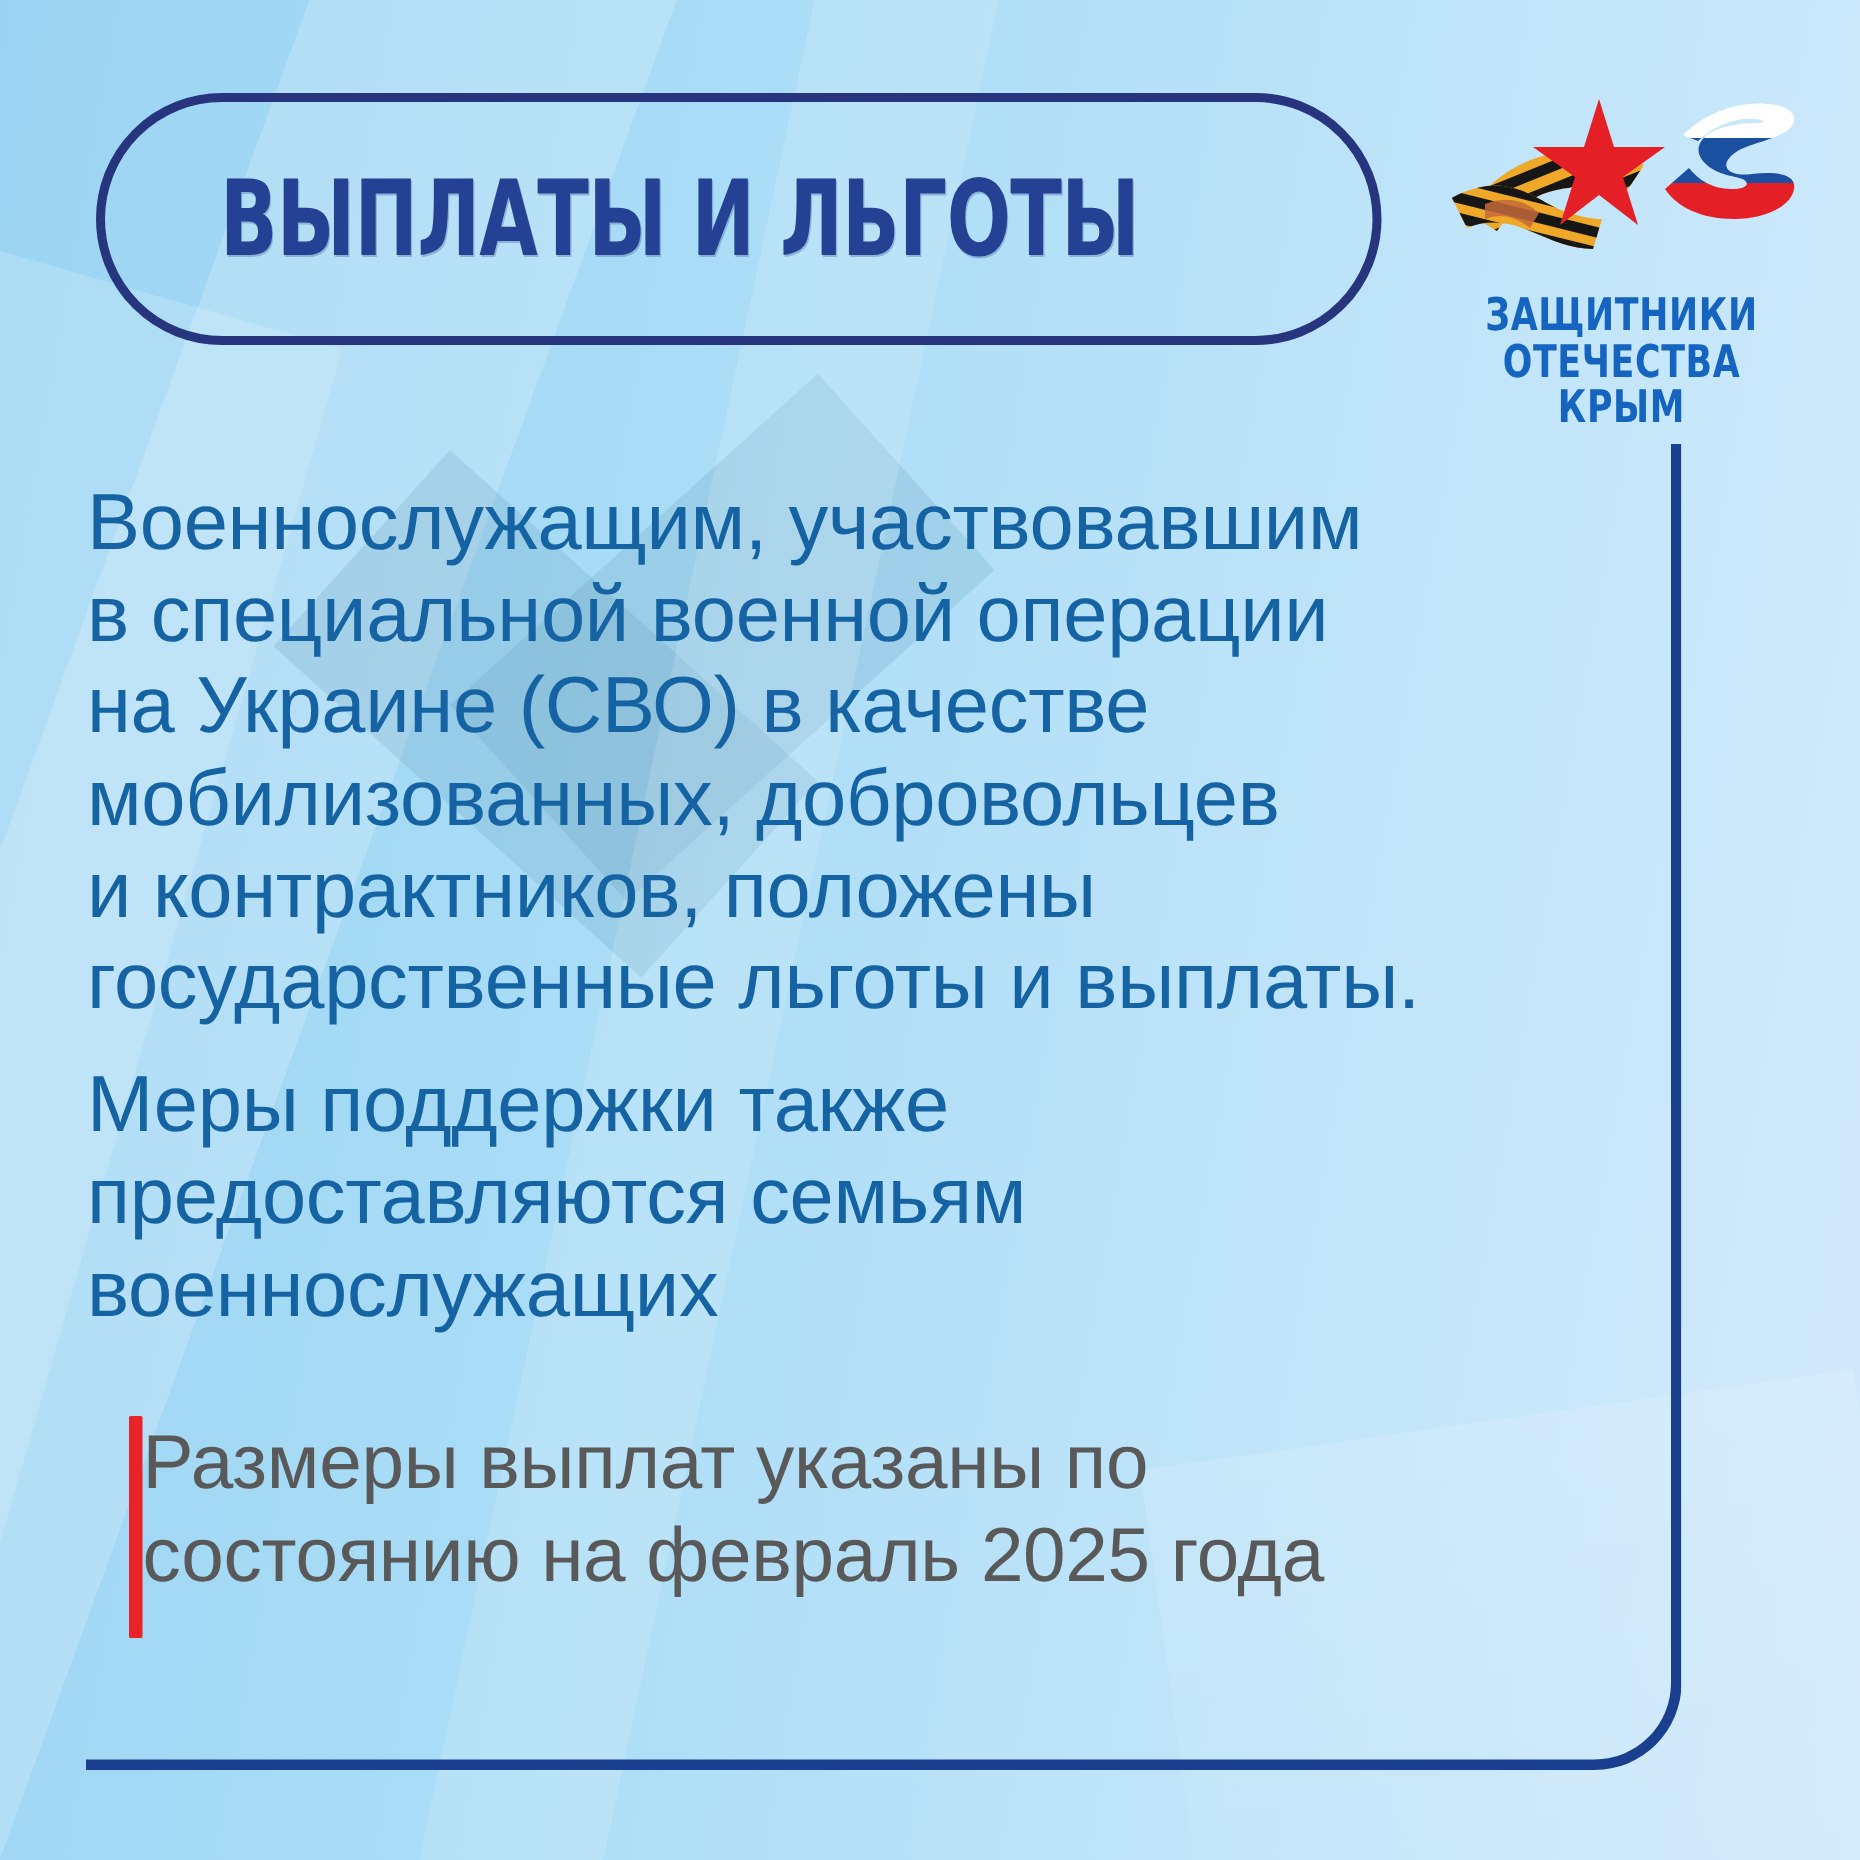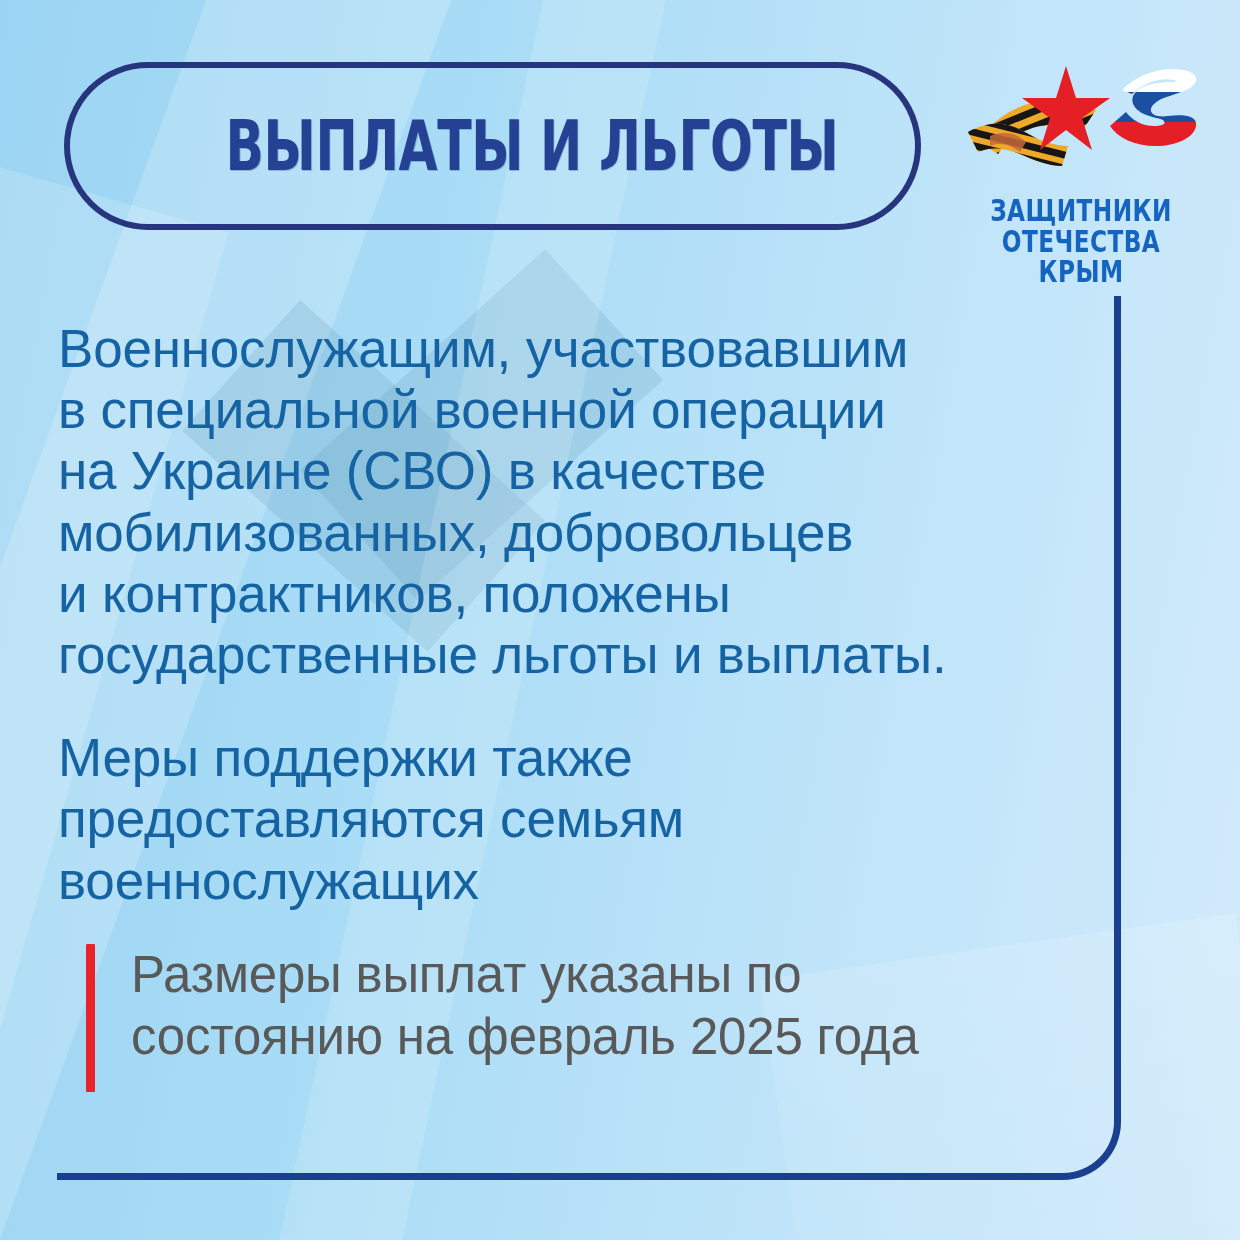--- a/index.html
+++ b/index.html
@@ -67,21 +67,21 @@
     pointer-events:none;
   }
 
   
   .title-pill{
     position:absolute;
     left:64px; top:62px;
     width:857px; height:168px;
     border:6px solid #27357e;
     border-radius:90px;
-    display:flex; align-items:center; justify-content:flex-end;
+    display:flex; align-items:center; justify-content:flex-start;
   }
   .title-text{
     font-family:"DejaVu Sans Condensed","Liberation Sans Narrow","Liberation Sans",sans-serif;
     font-weight:bold;
     font-size:70px;
     letter-spacing:-0.5px;
     color:#254193;
     transform:scaleX(.80);
     transform-origin:center;
     white-space:nowrap;
@@ -117,40 +117,39 @@
     width:1010px;
   }
   .para{
     color:#1563a3;
     font-size:53px;
     line-height:1.155;
     letter-spacing:-0.2px;
     font-weight:normal;
     white-space:pre-line;
   }
-  .para.p1{ margin-bottom:42px; }
+  .para.p1{ margin-bottom:21px; }
   .para.p2{ margin-bottom:16px; }
 
   
   .note{
     position:absolute;
     left:86px; top:944px;
     width:980px;
     display:flex;
     align-items:stretch;
   }
   .note-bar{
     width:9px;
     min-height:148px;
     background:#e8242a;
     flex:0 0 9px;
     border-radius:1px;
   }
   .note-text{
-    margin-left:36px;
     color:#595959;
     font-size:51px;
     line-height:1.22;
     letter-spacing:-0.2px;
     white-space:pre-line;
   }
 </style>
 </head>
 <body>
 

